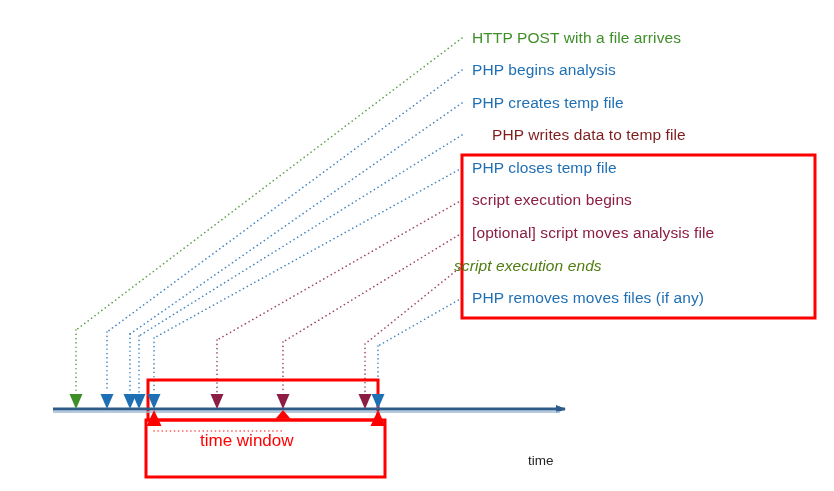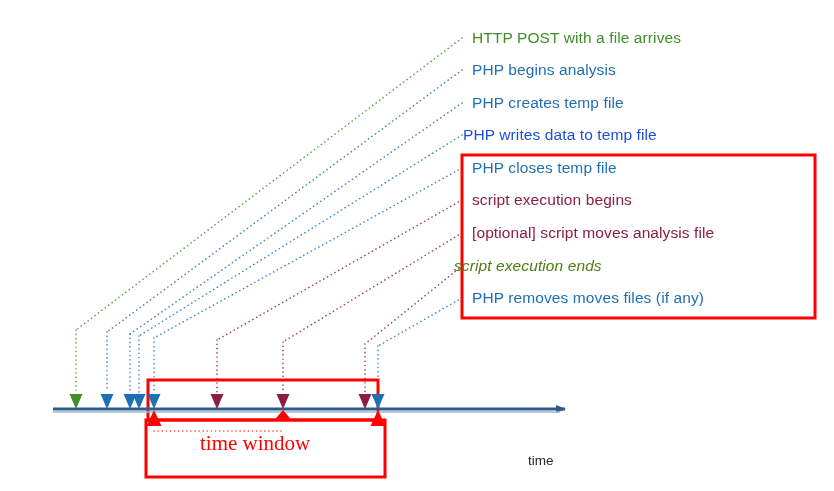--- a/index.html
+++ b/index.html
@@ -13,23 +13,22 @@
   svg.layer{position:absolute;left:0;top:0;width:834px;height:491px;}
   .evt-label{
     position:absolute;
     font-size:15.5px;
     line-height:1;
     white-space:nowrap;
     letter-spacing:0.1px;
   }
   .tw-text{
     position:absolute;
-    font-size:21px;
+    font-size:17px;
     white-space:nowrap;
-    font-family:Liberation Serif, serif;
   }
   .axis-text{
     position:absolute;
     font-size:13.5px;
     color:#262626;
     white-space:nowrap;
     margin-top:36px;
   }
 </style>
 </head>
@@ -97,21 +96,21 @@
   </svg>
 
   <svg class="layer" viewBox="0 0 834 491" xmlns="http://www.w3.org/2000/svg">
     <rect id="hlbox" x="462" y="155" width="353" height="163" fill="none" stroke="#ff0000" stroke-width="3"></rect>
   </svg>
 
   <div id="labels">
       <div class="evt-label" style="left: 472px; top: 30px; color: rgb(63, 143, 41);">HTTP POST with a file arrives</div>
       <div class="evt-label" style="left: 472px; top: 62px; color: rgb(31, 111, 181);">PHP begins analysis</div>
       <div class="evt-label" style="left: 472px; top: 95px; color: rgb(31, 111, 181);">PHP creates temp file</div>
-      <div class="evt-label" style="left: 463px; top: 127px; color: #1d4ed8;">PHP writes data to temp file</div>
+      <div class="evt-label" style="left: 492px; top: 127px; color: #7f1d1d;">PHP writes data to temp file</div>
       <div class="evt-label" style="left: 472px; top: 160px; color: rgb(31, 111, 181);">PHP closes temp file</div>
       <div class="evt-label" style="left: 472px; top: 192px; color: rgb(140, 29, 69);">script execution begins</div>
       <div class="evt-label" style="left: 472px; top: 225px; color: rgb(140, 29, 69);">[optional] script moves analysis file</div>
       <div class="evt-label" style="left: 454px; top: 258px; color: #4d7c0f; font-style: italic;">script execution ends</div>
       <div class="evt-label" style="left: 472px; top: 290px; color: rgb(31, 111, 181);">PHP removes moves files (if any)</div>
     </div>
 
   <div class="axis-text" id="axislabel" style="left: 528px; top: 417px; color: rgb(38, 38, 38);">time</div>
 
   <div class="tw-text" id="twlabel" style="left: 200px; top: 431px; color: rgb(255, 0, 0);">time window</div>

